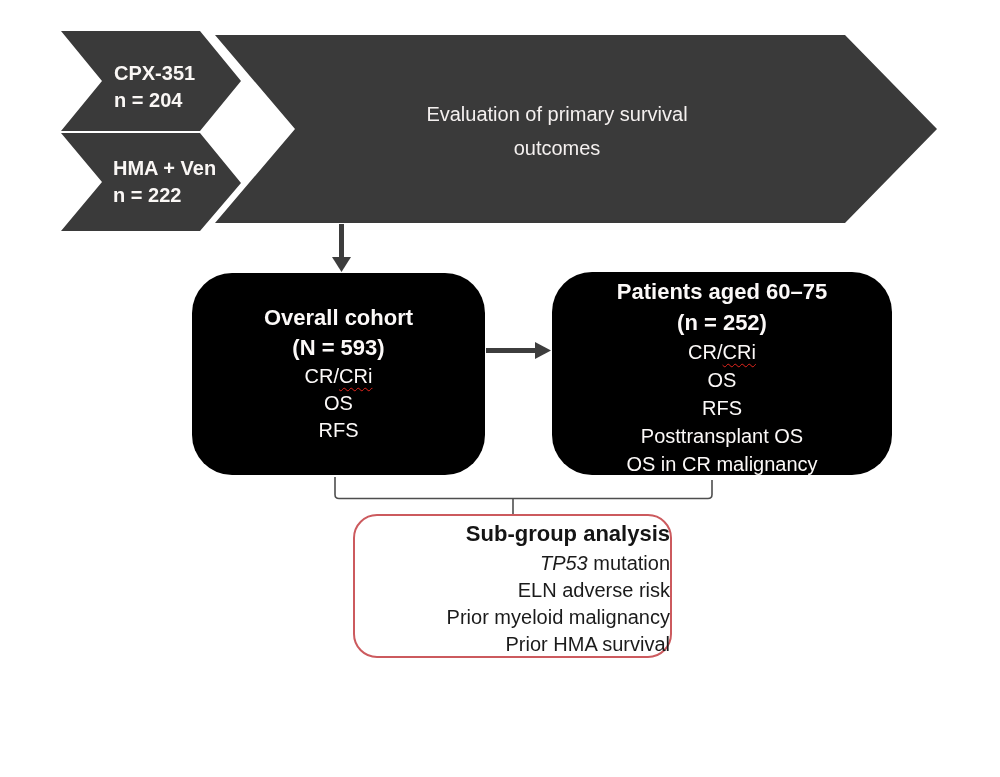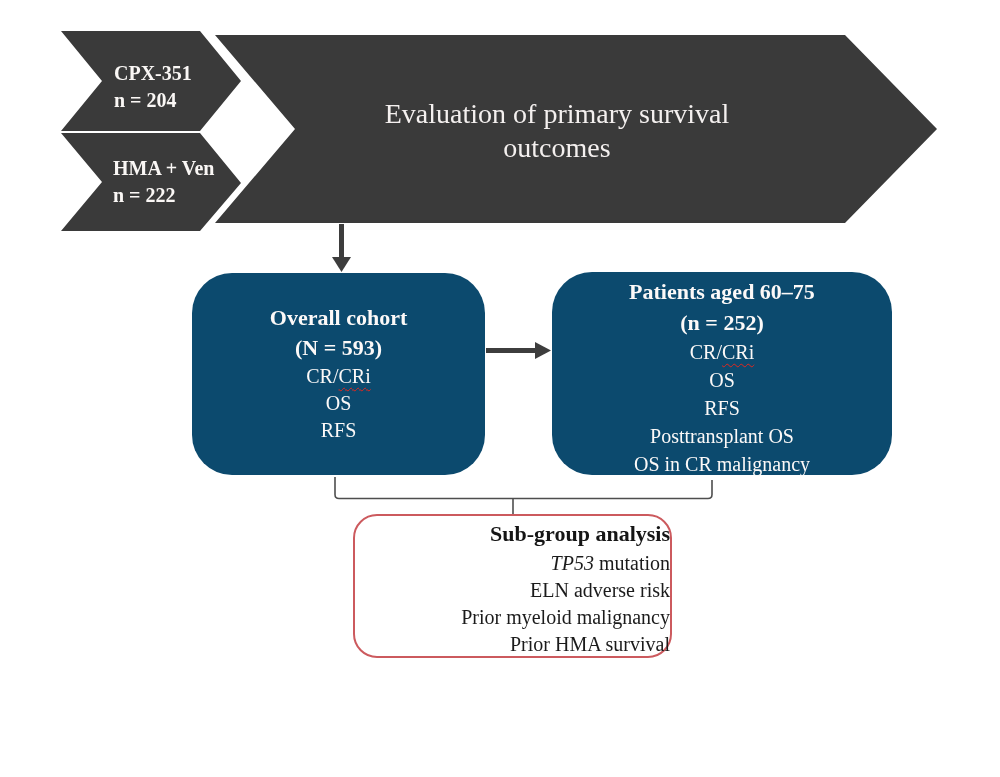--- a/index.html
+++ b/index.html
@@ -1,31 +1,31 @@
 <!DOCTYPE html>
 <html><head>
 <meta charset="utf-8">
 <style>
   html,body{margin:0;padding:0;background:#ffffff;}
   .stage{
     position:relative;width:1000px;height:777px;background:#ffffff;overflow:hidden;
-    font-family:Liberation Serif, serif;
+    font-family:Liberation Sans, sans-serif;
   }
   .shapes{position:absolute;left:0;top:0;}
   .label{position:absolute;}
   .chev-label{
     color:#faf7f5;font-weight:bold;font-size:20px;line-height:27px;
     white-space:nowrap;
   }
   .arrow-title{
     left:307px;top:97px;width:500px;text-align:center;
-    color:#f4f0ef;font-size:28px;line-height:34px;font-weight:400;
+    color:#f4f0ef;font-size:20px;line-height:34px;font-weight:400;
   }
   .redbox{
-    position:absolute;background:#0c4a6e;border-radius:40px;
+    position:absolute;background:#000000;border-radius:40px;
     color:#fcf9f8;text-align:center;box-sizing:border-box;
   }
   .box-overall{left:192px;top:273px;width:293px;height:202px;padding-top:30px;}
   .box-aged{left:552px;top:272px;width:340px;height:203px;padding-top:4px;}
   .redbox .title{font-size:22px;font-weight:bold;line-height:30px;}
   .box-aged .title{line-height:31px;}
   .redbox .body-line{font-size:20px;line-height:27px;}
   .box-aged .body-line{line-height:28px;}
   .wavy{
     text-decoration:underline;

